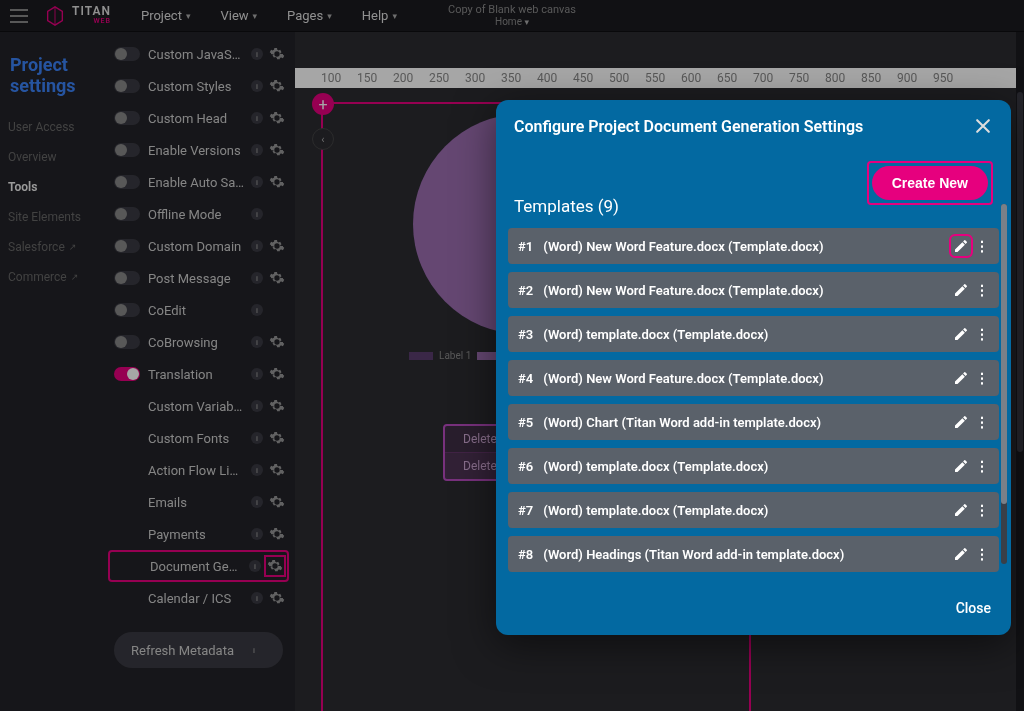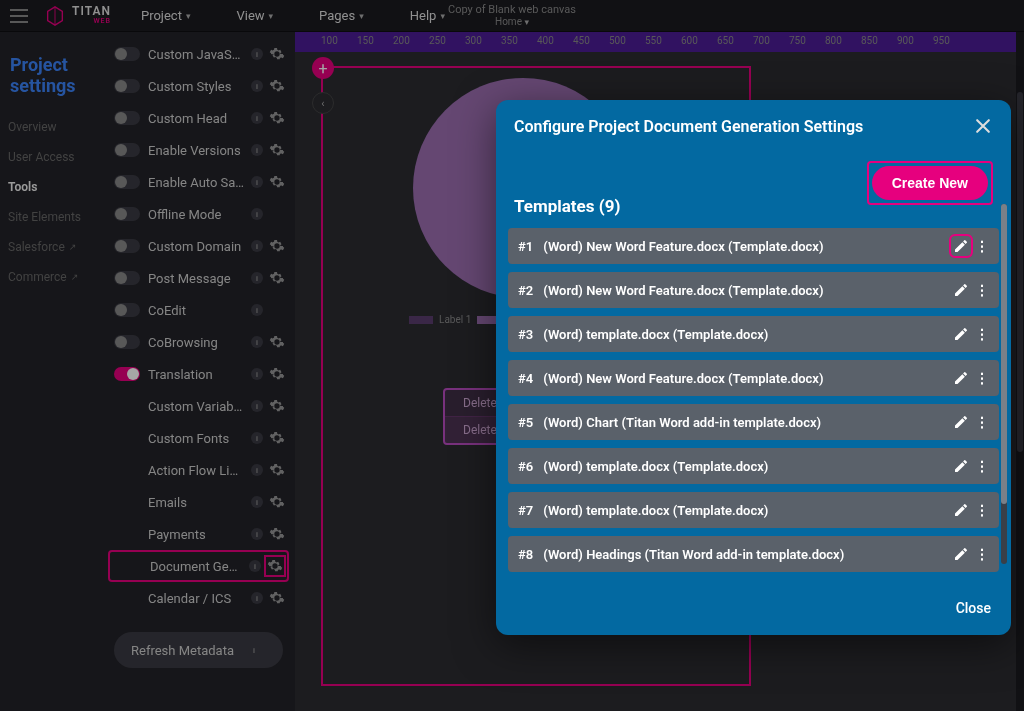--- a/index.html
+++ b/index.html
@@ -6,21 +6,21 @@
   html, body { width: 1024px; height: 711px; overflow: hidden; font-family: -apple-system, BlinkMacSystemFont, "Segoe UI", Roboto, sans-serif; background: #1e1e24; color: #ccc; }
   .overlay { position: absolute; inset: 0; background: rgba(0,0,0,0.35); z-index: 10; }
   
   .topbar { position: relative; z-index: 2; height: 32px; background: #1b1b20; display: flex; align-items: center; padding: 0 10px; border-bottom: 1px solid #0e0e12; }
   .hamburger { width: 24px; height: 24px; display: flex; flex-direction: column; justify-content: center; gap: 4px; cursor: pointer; }
   .hamburger span { display: block; height: 2px; background: #888; width: 18px; }
   .logo { display: flex; align-items: center; gap: 6px; margin-left: 10px; margin-right: 30px; text-align: right; }
   .logo-mark { width: 22px; height: 22px; }
   .logo-text { font-size: 12px; font-weight: 600; color: #ddd; letter-spacing: 1px; display: flex; flex-direction: column; line-height: 10px; }
   .logo-sub { font-size: 7px; color: #e6007e; letter-spacing: 1px; }
-  .menu { display: flex; gap: 46px; }
+  .menu { display: flex; gap: 30px; }
   .menu-item { font-size: 13px; color: #ddd; cursor: pointer; display: flex; align-items: center; gap: 4px; }
   .chev { font-size: 9px; color: #aaa; }
   .doc-title { position: absolute; left: 50%; transform: translateX(-50%); right: auto; text-align: center; font-size: 11px; color: #888; line-height: 12px; top: 4px; width: 300px;}
   .doc-title .home { font-size: 10px; color: #888; }
   .right-bar { position:absolute; right:0; top:32px; bottom:0; width:8px; background:#1b1b20; z-index:3; }
   .right-bar-thumb { position:absolute; top:60px; right:1px; width:6px; height:360px; background:#3a3a42; border-radius:3px; }
   
   .leftcol { position: absolute; left: 0; top: 32px; bottom: 0; width: 295px; background: #222228; z-index: 2; display: flex; }
   .leftnav { width: 108px; padding: 8px 0 0 8px; }
   .ps-title { font-size: 18px; font-weight: 700; color: #3b82f6; padding: 14px 0 16px 2px; }
@@ -34,41 +34,41 @@
   .toggle .knob { width: 12px; height: 12px; border-radius: 50%; background: #888; position: absolute; top: 1px; left: 1px; }
   .toggle.on { background: #e6007e; }
   .toggle.on .knob { left: 13px; background: #fff; }
   .tool-label { flex: 1; white-space: nowrap; overflow: hidden; text-overflow: ellipsis; }
   .info-dot { width: 12px; height: 12px; border-radius: 50%; background: #3a3a42; color: #aaa; font-size: 8px; display: flex; align-items: center; justify-content: center; margin: 0 6px; flex-shrink: 0; }
   .gear { width: 16px; height: 16px; color: #aaa; flex-shrink: 0; cursor: pointer; }
   .gear.highlight-box { outline: 2px solid #e6007e; outline-offset: 1px; }
   .refresh-btn { margin: 18px 6px 0 6px; height: 36px; border-radius: 18px; background: #3a3a42; color: #ccc; display: flex; align-items: center; justify-content: center; font-size: 13px; cursor: pointer; gap: 8px; }
   
   .canvas-area { position: absolute; left: 295px; right: 8px; top: 32px; bottom: 0; background: #2b2b31; z-index: 1; }
-  .ruler-h { height: 20px; background: #4c1d95; position: relative; overflow: hidden; font-size: 10px; color: #888; }
+  .ruler-h { height: 20px; background: #ffffff; position: relative; overflow: hidden; font-size: 12px; color: #888; margin-top: 36px; }
   .ruler-h span { position: absolute; top: 3px; }
   .canvas-inner { position: relative; height: calc(100% - 20px); }
   .canvas-frame { position: absolute; left: 26px; top: 14px; width: 430px; height: 620px; border: 2px solid #e6007e; }
   .add-btn { position: absolute; left: -11px; top: -11px; width: 22px; height: 22px; border-radius: 50%; background: #e6007e; color: #fff; display: flex; align-items: center; justify-content: center; font-size: 16px; cursor: pointer; }
   .collapse-btn { position: absolute; left: -11px; top: 24px; width: 22px; height: 22px; border-radius: 50%; background: #2b2b31; border: 1px solid #444; color: #aaa; display: flex; align-items: center; justify-content: center; font-size: 11px; cursor: pointer; }
   .pie { position: absolute; left: 90px; top: 10px; width: 220px; height: 220px; border-radius: 50%; background: #9b6db0; }
   .chart-legend { position: absolute; left: 86px; top: 246px; display: flex; align-items: center; gap: 6px; font-size: 10px; color: #888; }
   .lg-sw { width: 24px; height: 8px; }
   .lg1 { background: #5a3d6d; }
   .lg2 { background: #9b6db0; }
   .deleted-group { position: absolute; left: 120px; top: 320px; border: 2px solid #b94cc0; border-radius: 4px; overflow: hidden; }
   .deleted-row { padding: 6px 18px; font-size: 12px; color: #cfa8d5; background: rgba(185,76,192,0.15); border-bottom: 1px solid rgba(185,76,192,0.3); }
   .deleted-row:last-child { border-bottom: none; background: rgba(185,76,192,0.25); }
   
   .modal { position: absolute; z-index: 20; left: 496px; top: 100px; width: 515px; background: #0369a1; border-radius: 12px; box-shadow: 0 10px 40px rgba(0,0,0,0.5); display: flex; flex-direction: column; }
   .modal-header { display: flex; align-items: center; justify-content: space-between; padding: 16px 18px 10px 18px; }
   .modal-title { font-size: 16px; font-weight: 600; color: #fff; }
   .close-x { width: 20px; height: 20px; color: #ddd; cursor: pointer; }
   .modal-sub { display: flex; align-items: center; justify-content: space-between; padding: 4px 18px 12px 18px; }
-  .templates-label { font-size: 17px; color: #fff; font-weight: 700; margin-top: 46px; }
+  .templates-label { font-size: 17px; color: #fff; font-weight: 400; margin-top: 46px; }
   .create-btn { background: #e6007e; color: #fff; border: none; border-radius: 18px; padding: 9px 20px; font-size: 14px; font-weight: 600; cursor: pointer; outline: 2px solid #e6007e; outline-offset: 2px; }
   .create-wrap { border: 2px solid #e6007e; padding: 3px; border-radius: 4px; }
   .modal-body { padding: 0 12px 4px 12px; max-height: 380px; overflow-y: auto; position:relative;}
   .tmpl-row { background: #5a616a; border-radius: 4px; margin-bottom: 8px; padding: 10px 10px; display: flex; align-items: center; font-size: 13px; color: #fff; font-weight: 600; }
   .tmpl-idx { margin-right: 10px; }
   .tmpl-text { flex: 1; white-space: nowrap; overflow: hidden; text-overflow: ellipsis; }
   .row-actions { display: flex; align-items: center; gap: 6px; }
   .edit-icn { width: 16px; height: 16px; color: #fff; cursor: pointer; }
   .edit-icn.hl { outline: 2px solid #e6007e; outline-offset: 2px; border-radius:2px; }
   .dots-icn { width: 14px; color: #fff; cursor: pointer; font-size: 14px; line-height: 10px; text-align: center; }
@@ -118,22 +118,22 @@
   <div class="doc-title">
     <div>Copy of Blank web canvas</div>
     <div class="home"><span>Home</span> <span class="chev">▾</span></div>
   </div>
 </div>
 
 <div class="leftcol">
   <div class="leftnav">
     <div class="ps-title">Project settings</div>
     <div id="nav-items">
+        <div class="nav-item">User Access</div>
         <div class="nav-item">Overview</div>
-        <div class="nav-item">User Access</div>
         <div class="nav-item active">Tools</div>
         <div class="nav-item">Site Elements</div>
         <div class="nav-item">Salesforce<span class="ext">↗</span></div>
         <div class="nav-item">Commerce<span class="ext">↗</span></div>
       </div>
   </div>
   <div class="tools-list">
     <div id="tool-items">
         <div class="tool-row">
           <div class="toggle">

